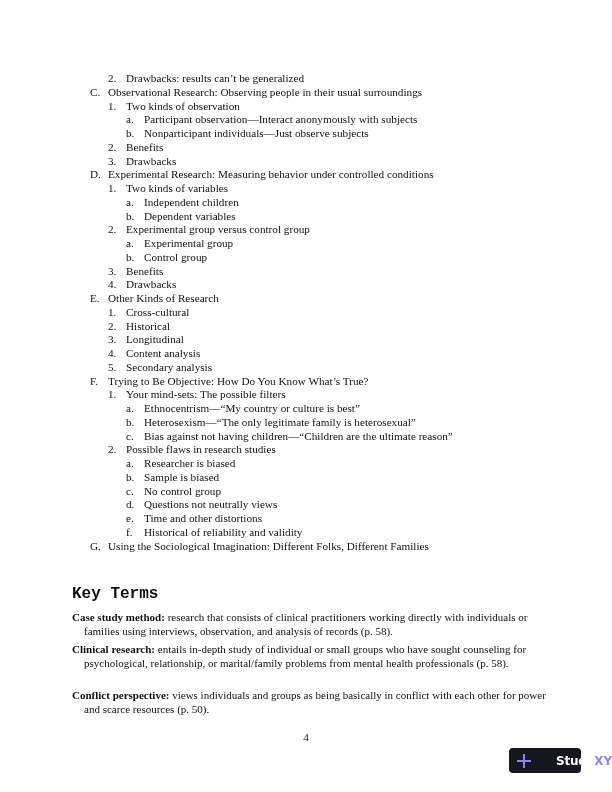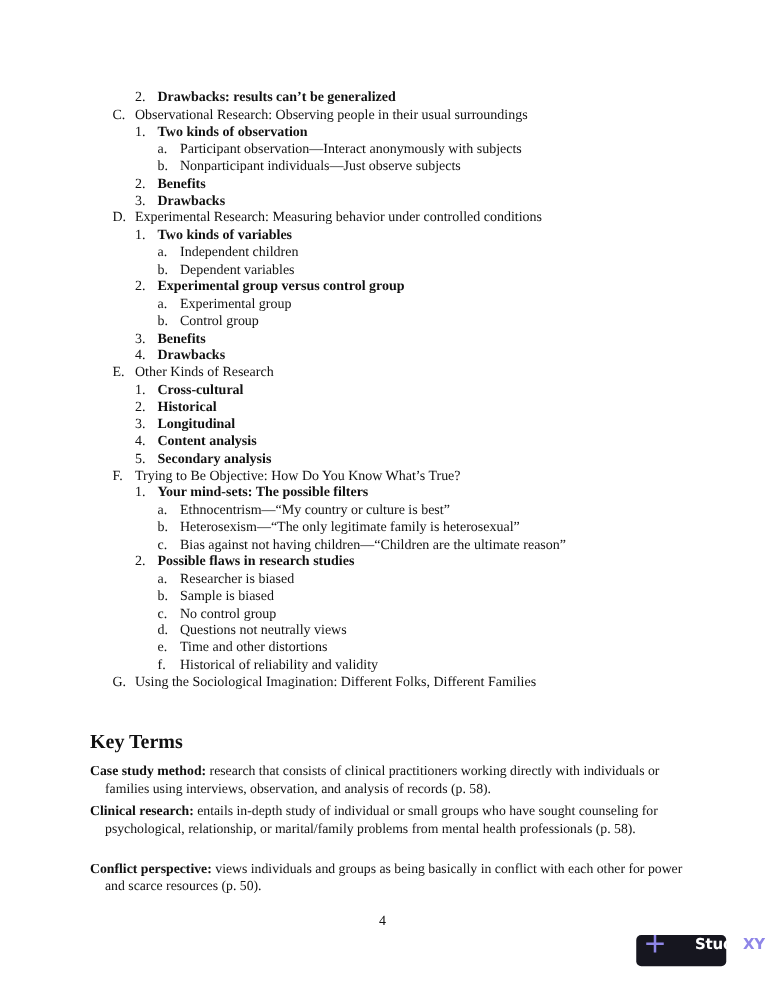--- a/index.html
+++ b/index.html
@@ -10,42 +10,42 @@
   }
   .outline { position: absolute; left: 0; top: 72px; width: 612px; }
   .row {
     position: absolute; font-size: 11.2px; line-height: 13px; white-space: nowrap;
   }
   .row .mk { position: absolute; left: 0; top: 0; }
   .row .tx { position: absolute; top: 0; }
   .lvl1 { left: 90px; }
   .lvl1 .tx { left: 18px; }
   .lvl2 { left: 108px; }
-  .lvl2 .tx { left: 18px; font-weight: bold; }
+  .lvl2 .tx { left: 18px; }
   .lvl3 { left: 126px; }
   .lvl3 .tx { left: 18px; }
 
   .key-title {
     position: absolute; left: 72px; top: 585px;
-    font-size: 16px; font-weight: bold;
+    font-size: 16px; font-weight: bold; font-family: Liberation Mono, monospace;
   }
   .term {
     position: absolute; left: 72px; width: 480px;
     font-size: 11px; line-height: 13.8px;
     padding-left: 12px; text-indent: -12px;
   }
   .term b { font-weight: bold; }
   .page-num {
     position: absolute; left: 0; width: 612px; top: 731px;
     text-align: center; font-size: 11.2px;
   }
   .badge {
     position: absolute; left: 509px; top: 748px; width: 72px; height: 25px;
     background: #16161f; border-radius: 4px;
-    display: flex; align-items: flex-start; gap: 33px;
+    display: flex; align-items: center; gap: 33px;
   }
   .badge .plus {
     width: 14px; height: 14px; margin-left: 8px; position: relative;
   }
   .badge .plus::before, .badge .plus::after {
     content: ""; position: absolute; background: #8f86e8;
   }
   .badge .plus::before { left: 6px; top: 0; width: 2px; height: 14px; }
   .badge .plus::after { left: 0; top: 6px; width: 14px; height: 2px; }
   .badge .brand {

